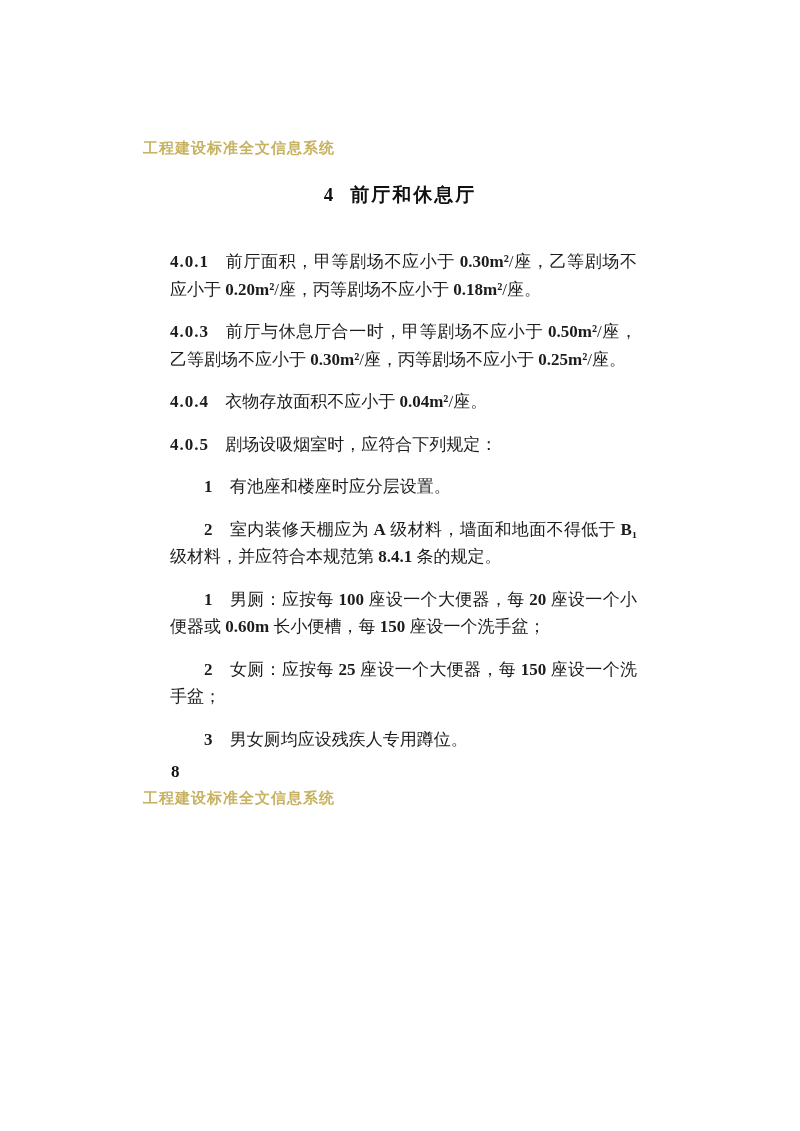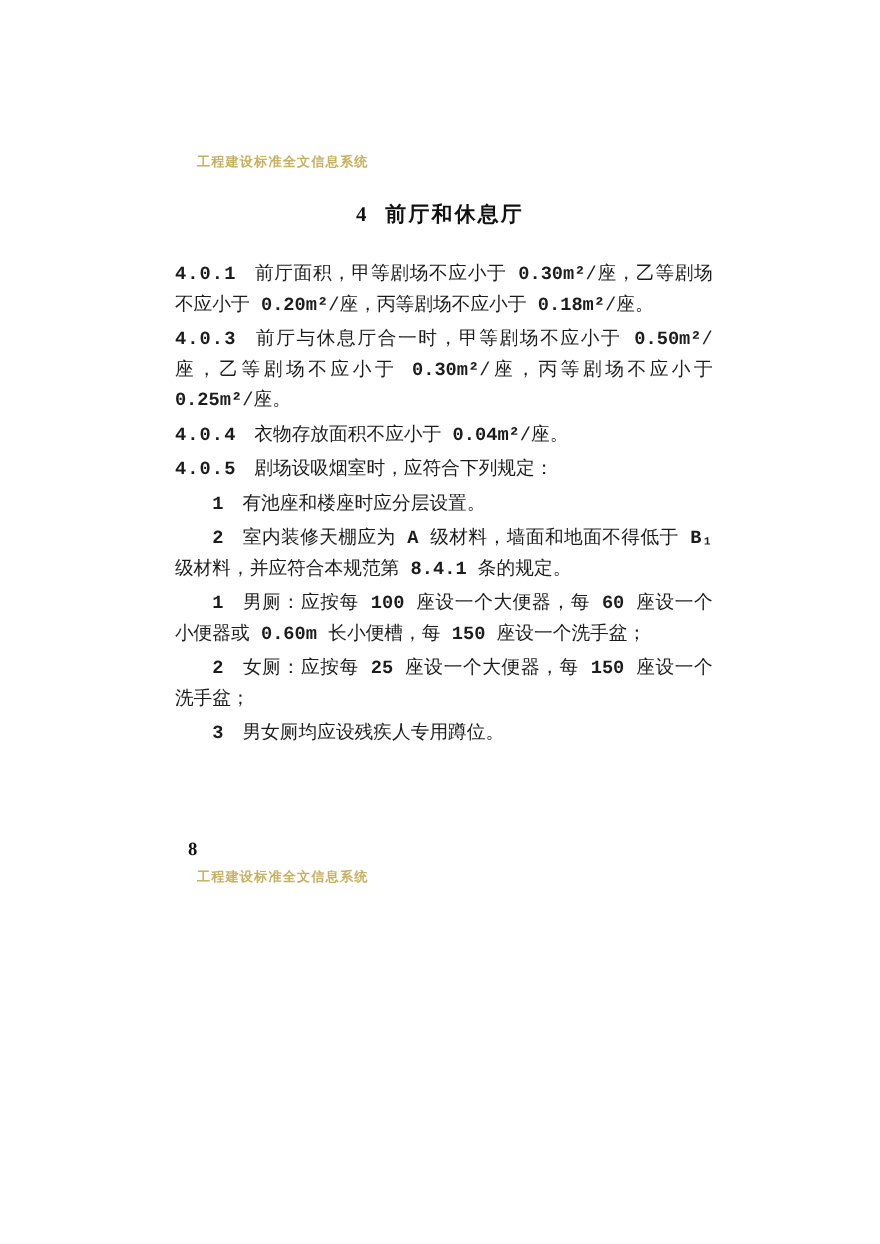--- a/index.html
+++ b/index.html
@@ -7,26 +7,25 @@
     width: 800px; height: 1131px;
     background: #ffffff;
     position: relative;
     font-family: "Liberation Serif", "DejaVu Serif", serif;
     color: #1c1c1c;
     overflow: hidden;
   }
   .watermark {
     position: absolute;
     left: 143px;
-    font-size: 12px;
+    font-size: 15px;
     font-weight: bold;
     color: #c6b261;
     letter-spacing: 1px;
     white-space: nowrap;
-    margin-left: 36px;
   }
   .watermark.top { top: 139px; }
   .watermark.bottom { top: 789px; }
   .doc-title {
     position: absolute;
     top: 182px; left: 0;
     width: 100%;
     text-align: center;
     font-size: 19px;
     font-weight: bold;
@@ -36,21 +35,21 @@
   .doc-title .chap-num { margin-right: 0.9em; }
   .doc-title .chap-name { letter-spacing: 2px; }
   .doc-body {
     position: absolute;
     left: 155px; top: 233px;
     width: 497px;
     font-size: 17px;
     line-height: 27.5px;
     text-align: justify;
   }
-  .clause { margin: 4px; font-family: Liberation Mono, monospace; }
+  .clause { margin: 15px; }
   .clause.indent { text-indent: 2em; }
   .clause b.cnum {
     font-weight: bold;
     margin-right: 0.95em;
     letter-spacing: 1px;
   }
   .clause b { font-weight: bold; }
   .page-number {
     position: absolute;
     left: 171px; top: 762px;
@@ -68,20 +67,20 @@
   <span class="chap-num">4</span><span class="chap-name">前厅和休息厅</span>
 </h1>
 
 <div class="doc-body">
     <p class="clause"><b class="cnum">4.0.1</b><span>前厅面积，甲等剧场不应小于 <b>0.30m²</b>/座，乙等剧场不应小于 <b>0.20m²</b>/座，丙等剧场不应小于 <b>0.18m²</b>/座。</span></p>
     <p class="clause"><b class="cnum">4.0.3</b><span>前厅与休息厅合一时，甲等剧场不应小于 <b>0.50m²</b>/座，乙等剧场不应小于 <b>0.30m²</b>/座，丙等剧场不应小于 <b>0.25m²</b>/座。</span></p>
     <p class="clause"><b class="cnum">4.0.4</b><span>衣物存放面积不应小于 <b>0.04m²</b>/座。</span></p>
     <p class="clause"><b class="cnum">4.0.5</b><span>剧场设吸烟室时，应符合下列规定：</span></p>
     <p class="clause indent"><b class="cnum">1</b><span>有池座和楼座时应分层设置。</span></p>
     <p class="clause indent"><b class="cnum">2</b><span>室内装修天棚应为 <b>A</b> 级材料，墙面和地面不得低于 <b>B₁</b> 级材料，并应符合本规范第 <b>8.4.1</b> 条的规定。</span></p>
-    <p class="clause indent"><b class="cnum">1</b><span>男厕：应按每 <b>100</b> 座设一个大便器，每 <b>60</b> 座设一个小便器或 <b>0.60m</b> 长小便槽，每 <b>150</b> 座设一个洗手盆；</span></p>
+    <p class="clause indent"><b class="cnum">1</b><span>男厕：应按每 <b>100</b> 座设一个大便器，每 <b>20</b> 座设一个小便器或 <b>0.60m</b> 长小便槽，每 <b>150</b> 座设一个洗手盆；</span></p>
     <p class="clause indent"><b class="cnum">2</b><span>女厕：应按每 <b>25</b> 座设一个大便器，每 <b>150</b> 座设一个洗手盆；</span></p>
     <p class="clause indent"><b class="cnum">3</b><span>男女厕均应设残疾人专用蹲位。</span></p>
   </div>
 
 <div class="page-number">8</div>
 
 <div class="watermark bottom">工程建设标准全文信息系统</div>
 
 </body></html>

